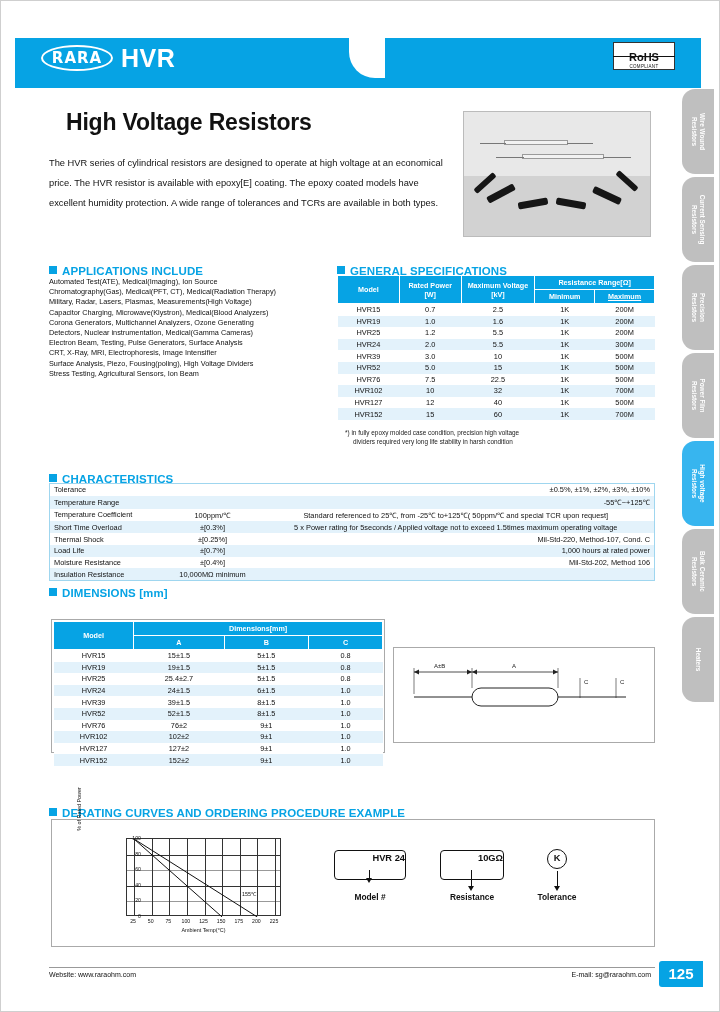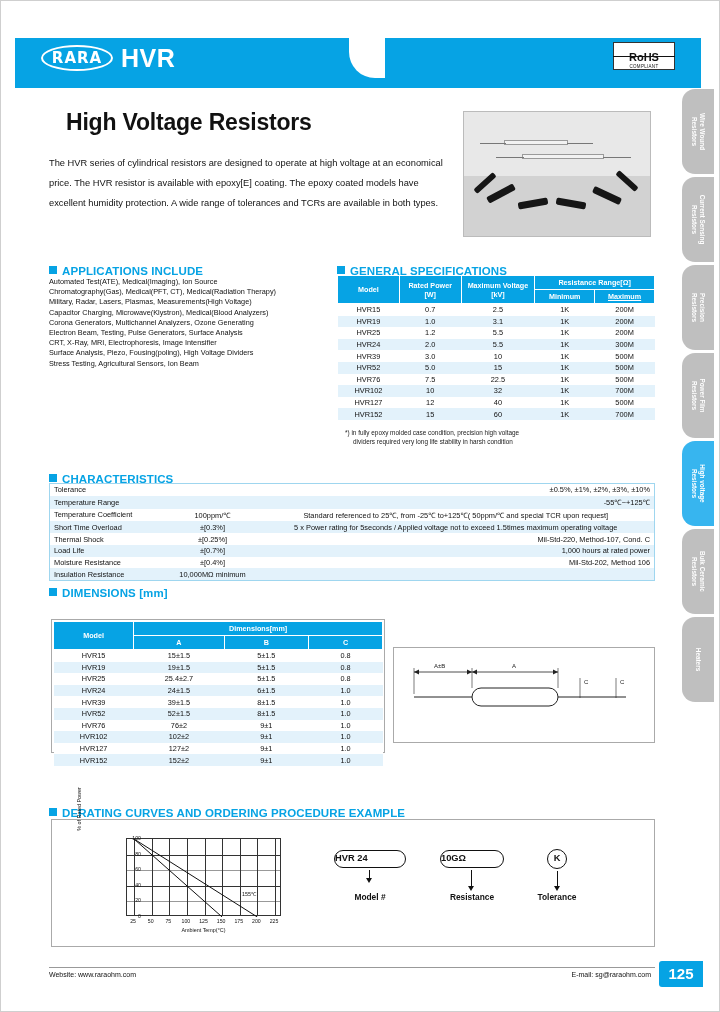--- a/index.html
+++ b/index.html
@@ -203,22 +203,22 @@
   .xlab {
     position:absolute; left:46px; top:99px; width:155px; text-align:center;
     font-size:5.4px; color:#111;
   }
   .curve-note {
     position:absolute; font-size:5.4px; color:#111;
   }
 
   
   .ord-pill {
-    position:absolute; border:1.6px solid #111; border-radius:9px;
-    height:18px; text-align:left; font-size:9.3px; font-weight:bold;
+    position:absolute; border:1.6px solid #111; border-radius:4px;
+    height:30px; text-align:right; font-size:9.3px; font-weight:bold;
     color:#111; line-height:15px;
   }
   .ord-circ {
     position:absolute; border:1.6px solid #111; border-radius:50%;
     width:20px; height:20px; text-align:center; font-size:9.3px;
     font-weight:bold; color:#111; line-height:17px;
   }
   .ord-arrow { position:absolute; width:1.4px; background:#111; }
   .ord-head {
     position:absolute; width:0; height:0;
@@ -326,20 +326,21 @@
 
   <div class="sect-h" style="left:48px; top:256px;">
     <span class="sq"></span><span>APPLICATIONS INCLUDE</span>
   </div>
   <div class="apps" id="apps">
       <div>Automated Test(ATE), Medical(Imaging), Ion Source</div>
       <div>Chromatography(Gas), Medical(PFT, CT), Medical(Radiation Therapy)</div>
       <div>Military, Radar, Lasers, Plasmas, Measurements(High Voltage)</div>
       <div>Capacitor Charging, Microwave(Klystron), Medical(Blood Analyzers)</div>
       <div>Corona Generators, Multichannel Analyzers, Ozone Generating</div>
+      <div>Detectors, Nuclear instrumentation, Medical(Gamma Cameras)</div>
       <div>Electron Beam, Testing, Pulse Generators, Surface Analysis</div>
       <div>CRT, X-Ray, MRI, Electrophoresis, Image Intensifier</div>
       <div>Surface Analysis, Piezo, Fousing(poling), High Voltage Dividers</div>
       <div>Stress Testing, Agricultural Sensors, Ion Beam</div>
     </div>
 
   <div class="sect-h" style="left:336px; top:256px;">
     <span class="sq"></span><span>GENERAL SPECIFICATIONS</span>
   </div>
   <table class="gs-table">
@@ -365,21 +366,21 @@
         <tr>
           <td>HVR15</td>
           <td>0.7</td>
           <td>2.5</td>
           <td>1K</td>
           <td>200M</td>
         </tr>
         <tr>
           <td>HVR19</td>
           <td>1.0</td>
-          <td>3.1</td>
+          <td>1.6</td>
           <td>1K</td>
           <td>200M</td>
         </tr>
         <tr>
           <td>HVR25</td>
           <td>1.2</td>
           <td>5.5</td>
           <td>1K</td>
           <td>200M</td>
         </tr>

